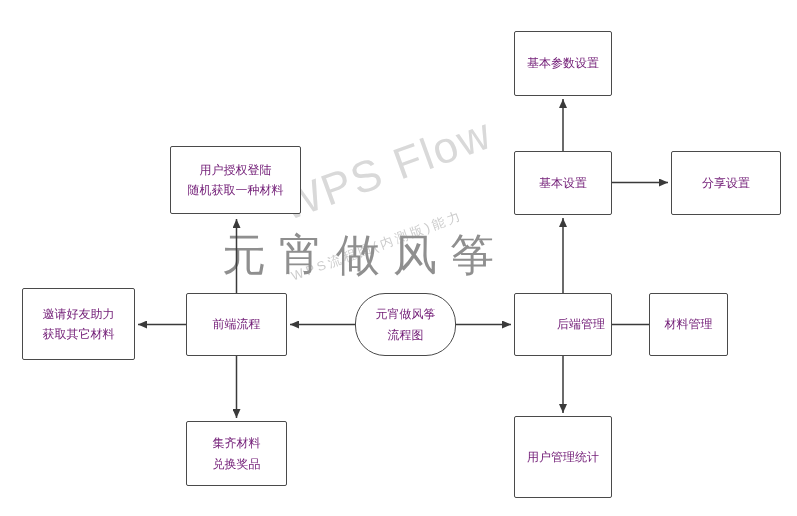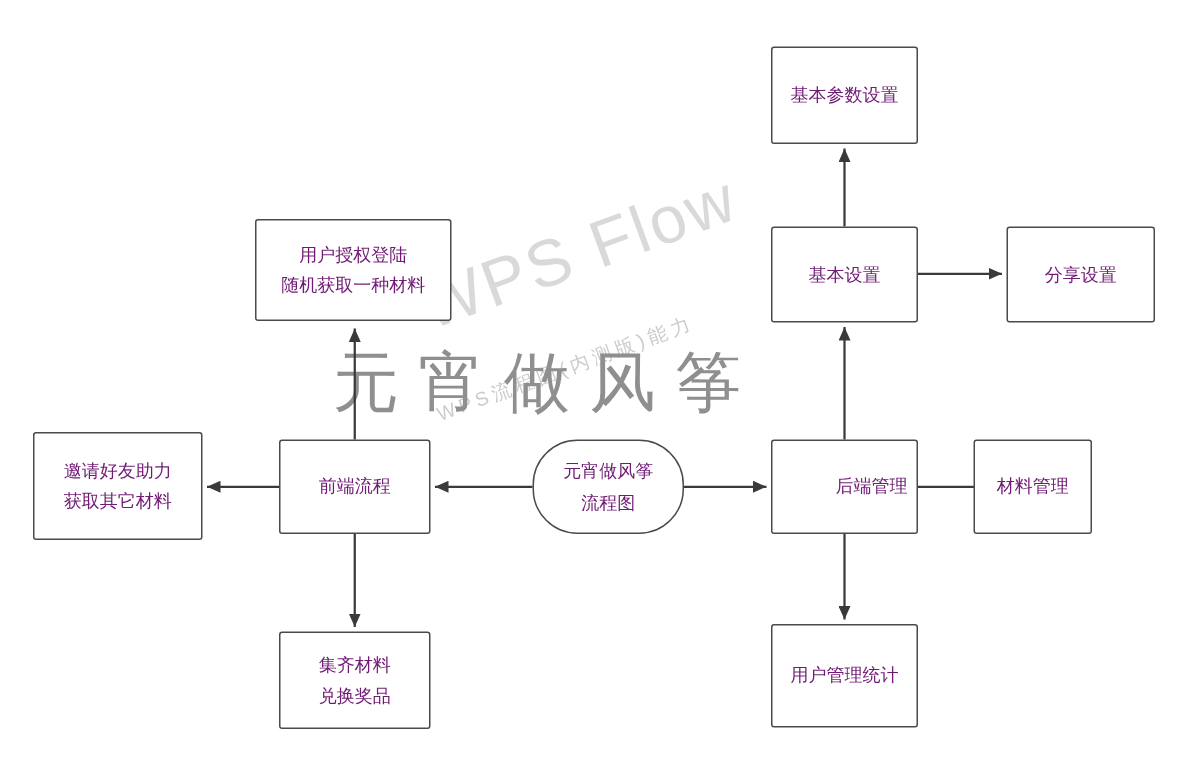--- a/index.html
+++ b/index.html
@@ -97,27 +97,27 @@
     <line x1="236.5" y1="356" x2="236.5" y2="418" stroke="#3a3a3a" stroke-width="1.5" marker-end="url(#arrow)"></line>
     <line x1="563" y1="293" x2="563" y2="218" stroke="#3a3a3a" stroke-width="1.5" marker-end="url(#arrow)"></line>
     <line x1="563" y1="151" x2="563" y2="99" stroke="#3a3a3a" stroke-width="1.5" marker-end="url(#arrow)"></line>
     <line x1="612" y1="182.5" x2="668" y2="182.5" stroke="#3a3a3a" stroke-width="1.5" marker-end="url(#arrow)"></line>
     <line x1="612" y1="324.5" x2="668" y2="324.5" stroke="#3a3a3a" stroke-width="1.5" marker-end="url(#arrow)"></line>
     <line x1="563" y1="356" x2="563" y2="413" stroke="#3a3a3a" stroke-width="1.5" marker-end="url(#arrow)"></line>
   </svg>
 
   <div class="node" style="left:514px; top:31px;  width:98px;  height:65px;">基本参数设置</div>
   <div class="node" style="left:514px; top:151px; width:98px;  height:64px;">基本设置</div>
-  <div class="node" style="left:671px; top:151px; width:99px;  height:64px;">分享设置</div>
+  <div class="node" style="left:671px; top:151px; width:110px;  height:64px;">分享设置</div>
   <div class="node" style="left:170px; top:146px; width:131px; height:68px;">用户授权登陆
 随机获取一种材料</div>
   <div class="node" style="left:22px;  top:288px; width:113px; height:72px;">邀请好友助力
 获取其它材料</div>
   <div class="node" style="left:186px; top:293px; width:101px; height:63px;">前端流程</div>
   <div class="node" style="left:355px; top:293px; width:101px; height:63px;border-radius:30px;">元宵做风筝
 流程图</div>
   <div class="node" style="left:514px; top:293px; width:98px;  height:63px;padding-left:40px;">后端管理</div>
   <div class="node" style="left:649px; top:293px; width:79px;  height:63px;">材料管理</div>
   <div class="node" style="left:186px; top:421px; width:101px; height:65px;">集齐材料
 兑换奖品</div>
-  <div class="node" style="left:514px; top:416px; width:98px;  height:69px;">用户管理统计</div>
+  <div class="node" style="left:514px; top:416px; width:98px;  height:82px;">用户管理统计</div>
 
 </div>
 
 </body></html>

